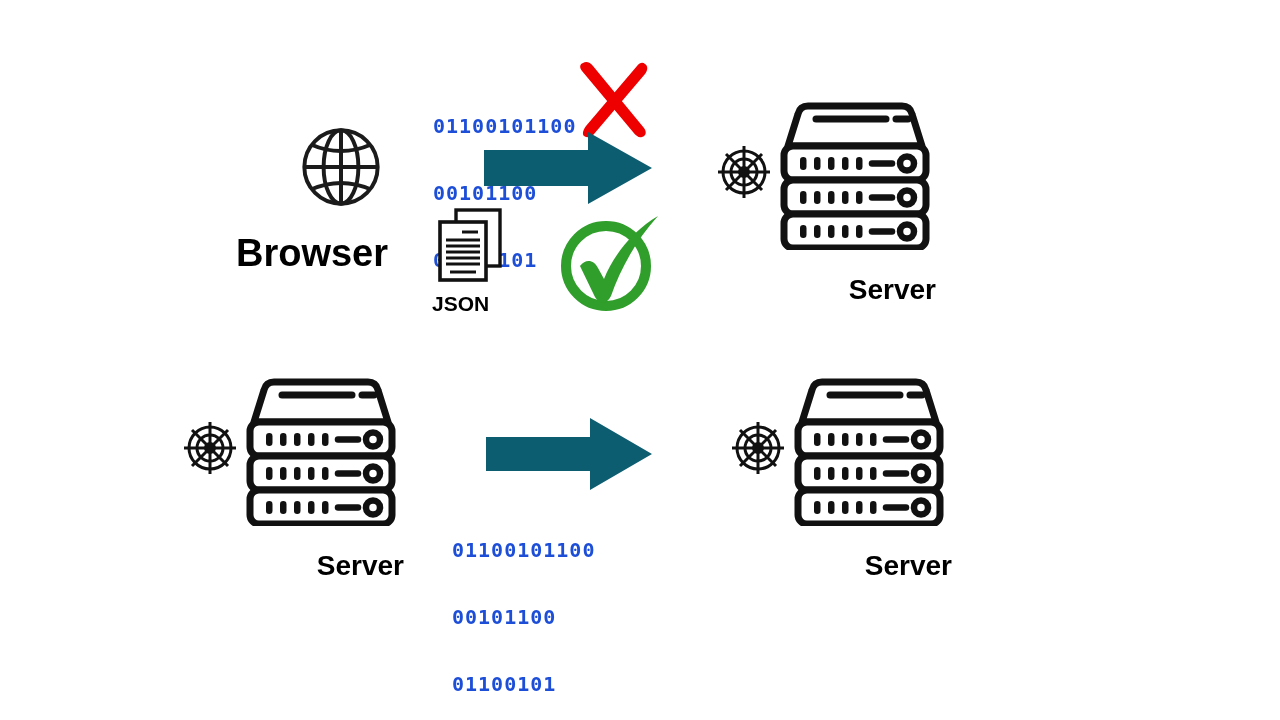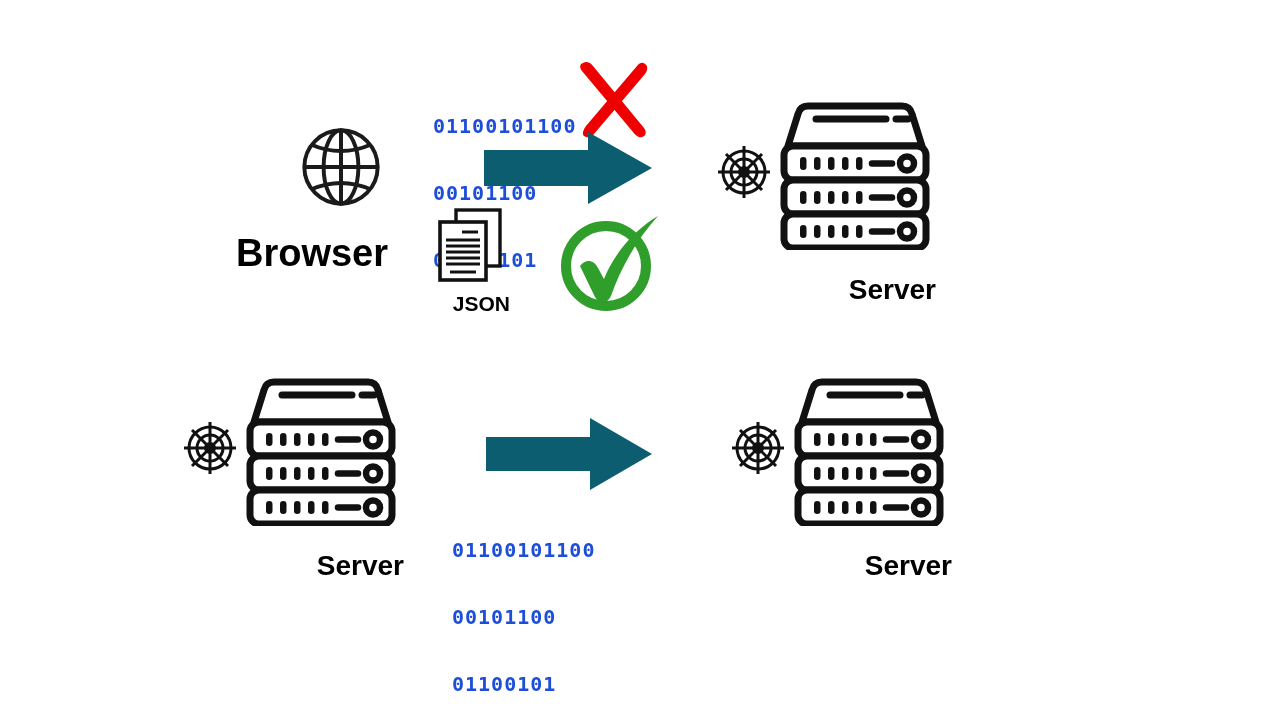--- a/index.html
+++ b/index.html
@@ -66,21 +66,21 @@
   .arrow { position: absolute; }
   #arrow-top { left: 484px; top: 132px; width: 168px; height: 72px; }
   #arrow-bottom { left: 486px; top: 418px; width: 166px; height: 72px; }
 
   
   #mark-reject { position: absolute; left: 576px; top: 58px; width: 78px; height: 82px; }
   #mark-accept { position: absolute; left: 556px; top: 212px; width: 106px; height: 104px; }
 
   
   #json-doc { position: absolute; left: 432px; top: 204px; width: 78px; }
-  #json-doc .node-label { font-size: 21px; margin-top: 7px; text-align: right; display: block; }
+  #json-doc .node-label { font-size: 21px; margin-top: 7px; text-align: left; display: block; }
 </style>
 </head>
 <body>
 
 <div class="stage">
 
   <div class="node" id="browser-node">
     <span class="icon-wrap">
       <svg width="94" height="94" viewBox="0 0 100 100">
         <g fill="none" stroke="#1b1b1b" stroke-width="4.2">

